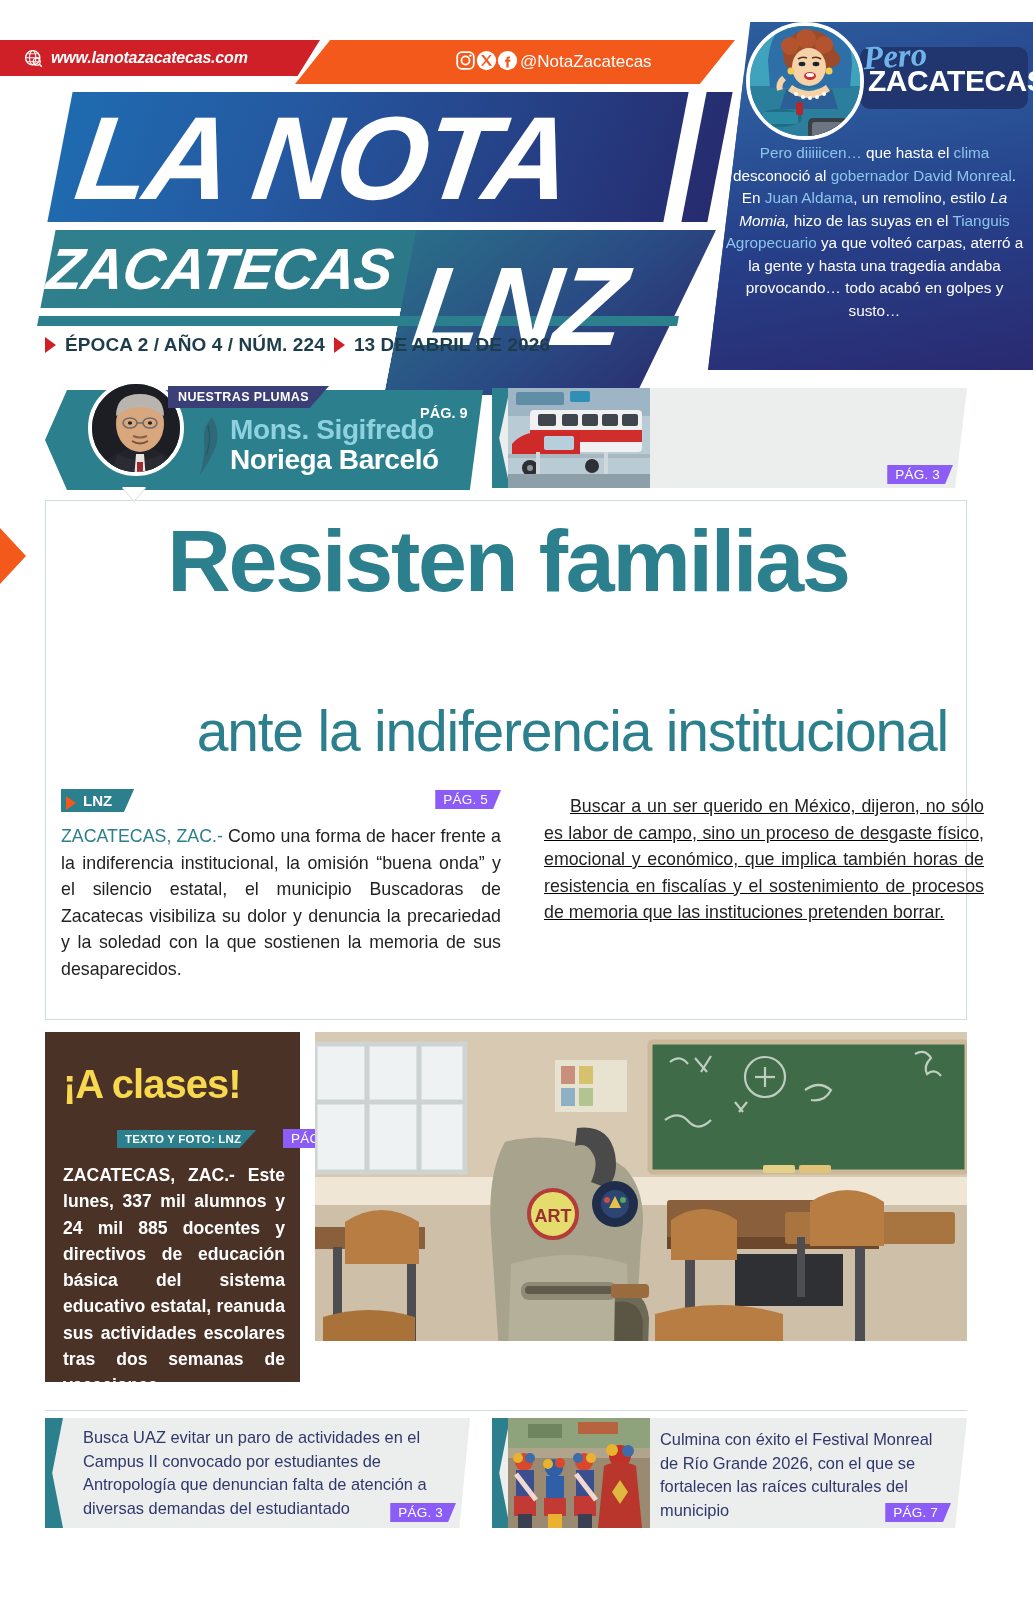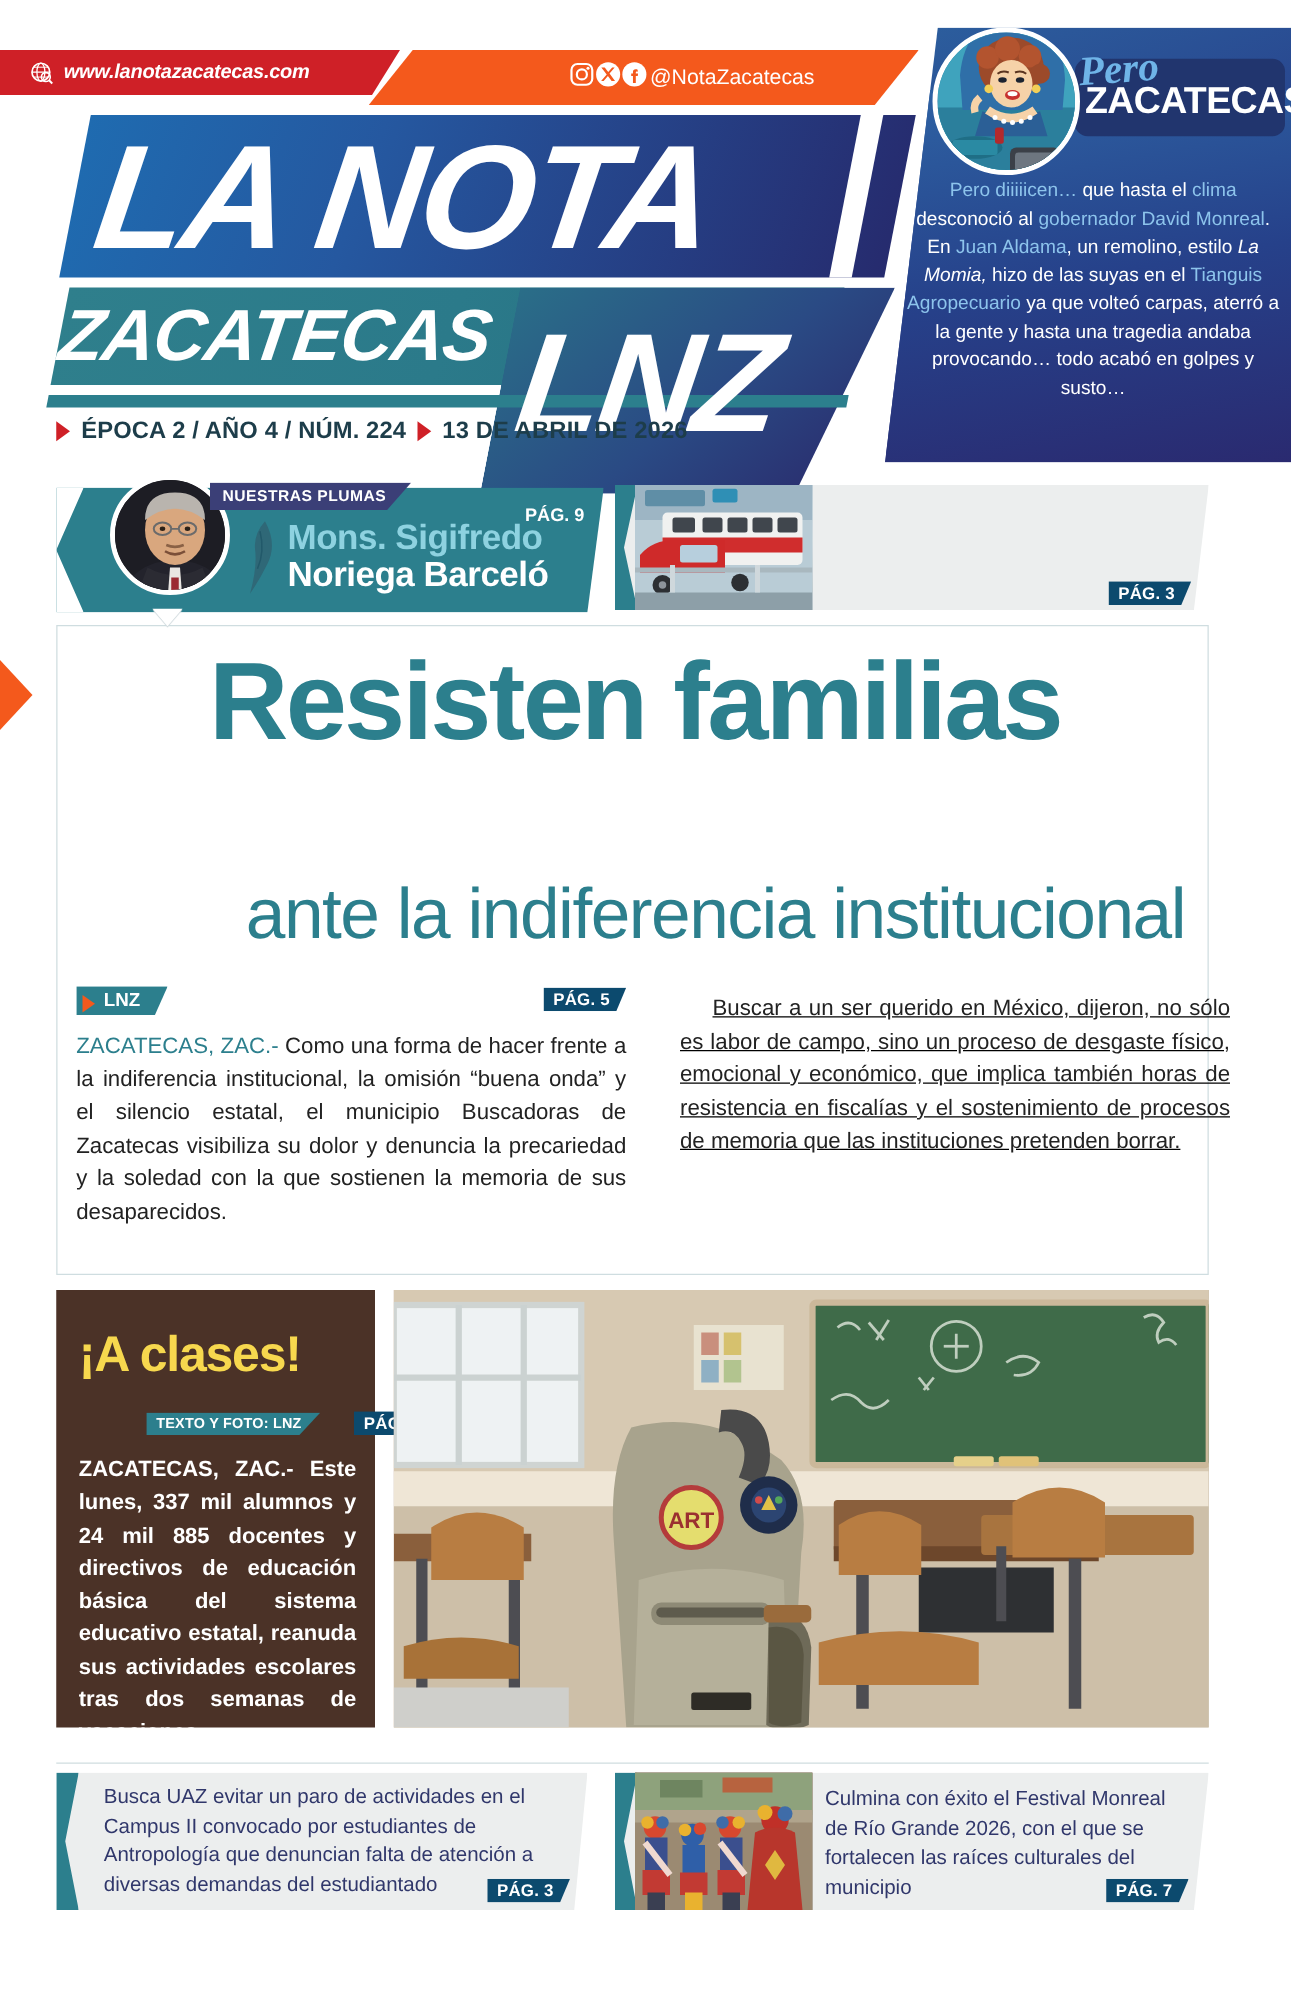--- a/index.html
+++ b/index.html
@@ -195,22 +195,22 @@
     position:absolute; left:492px; top:388px; width:18px; height:100px;
     background:#2c7f8d;
     clip-path: polygon(0 0, 100% 0, 40% 50%, 100% 100%, 0 100%);
   }
   .trans-photo {
     position:absolute; left:508px; top:388px; width:142px; height:100px;
     overflow:hidden;
     background:linear-gradient(180deg,#9fb8c8 0%,#b9ccd6 45%,#8d9fa8 100%);
   }
   .pag-badge-teal {
-    display:inline-block; background:#0c4a6e; color:#fff;
-    font-size:13.5px; font-weight:bold; padding:2px 13px 2px 8px;
+    display:inline-block; background:#8b5cf6; color:#fff;
+    font-size:13.5px; font-weight:normal; padding:2px 13px 2px 8px;
     clip-path: polygon(0 0, 100% 0, 88% 100%, 0 100%);
     letter-spacing:.2px;
   }
   .trans-pag { position:absolute; right:14px; bottom:4px; }
 
   
   .main-article {
     position:absolute; left:45px; top:500px; width:922px; height:520px;
     border:1px solid #cfdde0;
     background:#fff;
@@ -273,21 +273,21 @@
     padding:3px 15px 3px 8px; letter-spacing:.2px;
     clip-path: polygon(0 0, 100% 0, 88% 100%, 0 100%);
   }
   .clases-pag { position:absolute; left:238px; top:97px; }
   .clases-body {
     position:absolute; left:18px; top:130px; width:222px;
     color:#fff; font-size:17.6px; line-height:26.3px;
     text-align:justify; font-weight:bold;
   }
   .clases-photo {
-    position:absolute; left:270px; top:0; width:652px; height:350px;
+    position:absolute; left:270px; top:0; width:652px; height:309px;
     overflow:hidden; background:#c5b9a3;text-align:center;
   }
 
   
   .divider {
     position:absolute; left:45px; width:922px; height:1px; background:#cfdde0;
   }
   .bot-box {
     position:absolute; top:1418px; height:110px;
     background:#eceeee;

